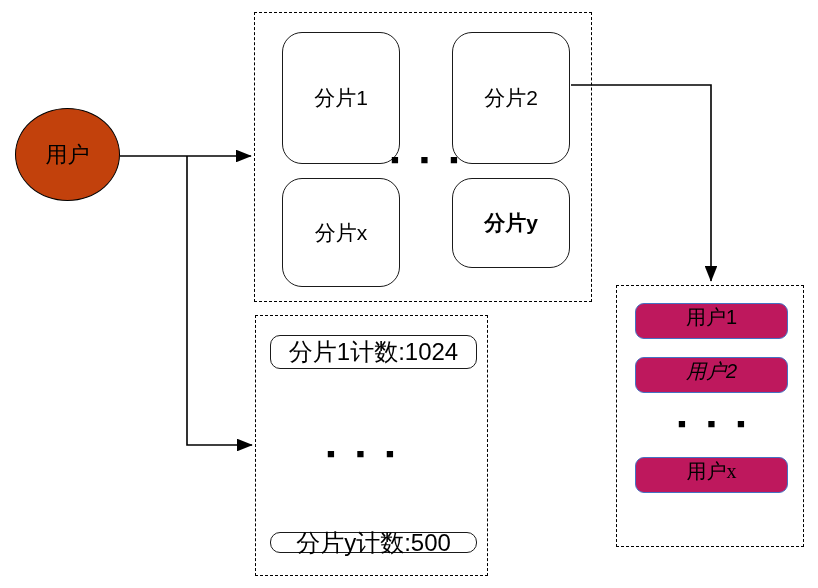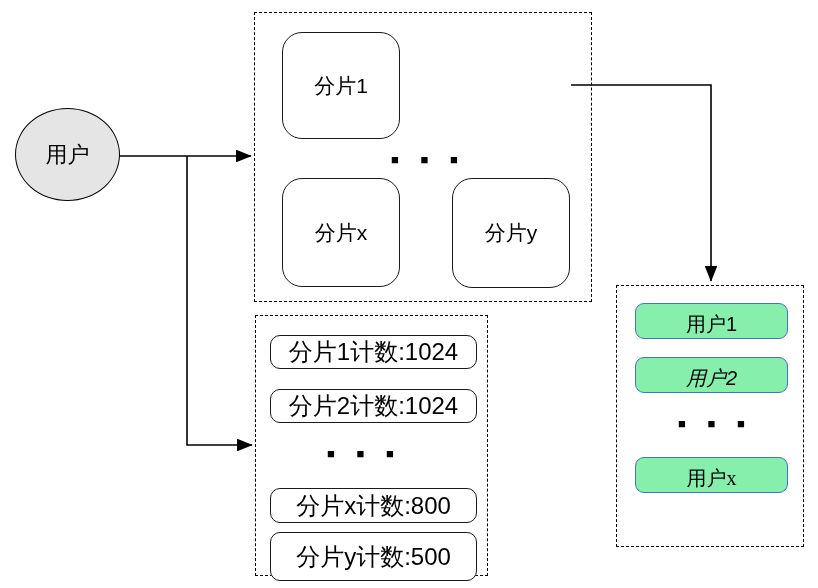--- a/index.html
+++ b/index.html
@@ -22,70 +22,70 @@
   }
 
   .user-circle {
     position: absolute;
     left: 15px; top: 108px;
     width: 105px; height: 93px;
     border: 1.6px solid #000;
     border-radius: 50%;
     display: flex; align-items: center; justify-content: center;
     font-size: 22px;
-    background: #e5e5e5;
+    background: #c2410c;
   }
 
   .dashed-panel {
     position: absolute;
     border: 1.6px dashed #000;
     background: transparent;
   }
   .panel-shards  { left: 254px; top: 12px;  width: 338px; height: 290px; }
   .panel-counts  { left: 255px; top: 315px; width: 233px; height: 261px; }
   .panel-users   { left: 616px; top: 285px; width: 188px; height: 262px; }
 
   .shard-box {
     position: absolute;
-    width: 118px; height: 107px;
+    width: 118px; height: 132px;
     border: 1.6px solid #1a1a1a;
     border-radius: 20px;
     display: flex; align-items: center; justify-content: center;
     font-size: 21px;
     background: #fff;
   }
   .shard-1 { left: 282px; top: 32px; }
   .shard-2 { left: 452px; top: 32px; }
   .shard-x { left: 282px; top: 178px; height: 109px; }
-  .shard-y { left: 452px; top: 178px; height: 110px; }
+  .shard-y { left: 452px; top: 178px; height: 90px; font-weight: bold; }
 
   .count-box {
     position: absolute;
     left: 270px;
     width: 207px; height: 34px;
     border: 1.6px solid #1a1a1a;
     border-radius: 10px;
     display: flex; align-items: center; justify-content: center;
     font-size: 24px;
     background: #fff;
   }
   .count-1 { top: 335px; }
   .count-2 { top: 389px; }
   .count-x { top: 488px; height: 35px; }
-  .count-y { top: 532px; height: 49px; }
+  .count-y { top: 532px; height: 21px; }
 
   .user-box {
     position: absolute;
     left: 635px;
     width: 153px; height: 36px;
     border: 1.6px solid var(--user-border, #4472C4);
     border-radius: 9px;
-    display: flex; align-items: flex-end; justify-content: center;
+    display: flex; align-items: flex-start; justify-content: center;
     font-size: 20px;
-    background: #86efac;
+    background: #be185d;
   }
   .user-1 { top: 303px; }
   .user-2 { top: 357px; font-style: italic; }
   .user-x { top: 457px; font-family: Liberation Serif, serif; }
   .user-y { top: 500px; }
 
   .ellipsis {
     position: absolute;
     font-size: 13px;
     font-weight: bold;
@@ -118,39 +118,36 @@
   </svg>
 
   <div class="user-circle">
     <span>用户</span>
   </div>
 
   <div class="dashed-panel panel-shards"></div>
   <div class="shard-box shard-1">
     <span>分片1</span>
   </div>
+  <div class="shard-box shard-2">
+    <span>分片2</span>
+  </div>
   <div class="shard-box shard-x">
     <span>分片x</span>
   </div>
   <div class="shard-box shard-y">
     <span>分片y</span>
   </div>
   <div class="ellipsis ellipsis-shards">■ ■ ■</div>
 
   <div class="dashed-panel panel-counts"></div>
   <div class="count-box count-1">
     <span>分片1计数:1024</span>
   </div>
-  <div class="count-box count-2">
-    <span>分片2计数:1024</span>
-  </div>
   <div class="ellipsis ellipsis-counts">■ ■ ■</div>
-  <div class="count-box count-x">
-    <span>分片x计数:800</span>
-  </div>
   <div class="count-box count-y">
     <span>分片y计数:500</span>
   </div>
 
   <div class="dashed-panel panel-users"></div>
   <div class="user-box user-1">
     <span>用户1</span>
   </div>
   <div class="user-box user-2">
     <span>用户2</span>

